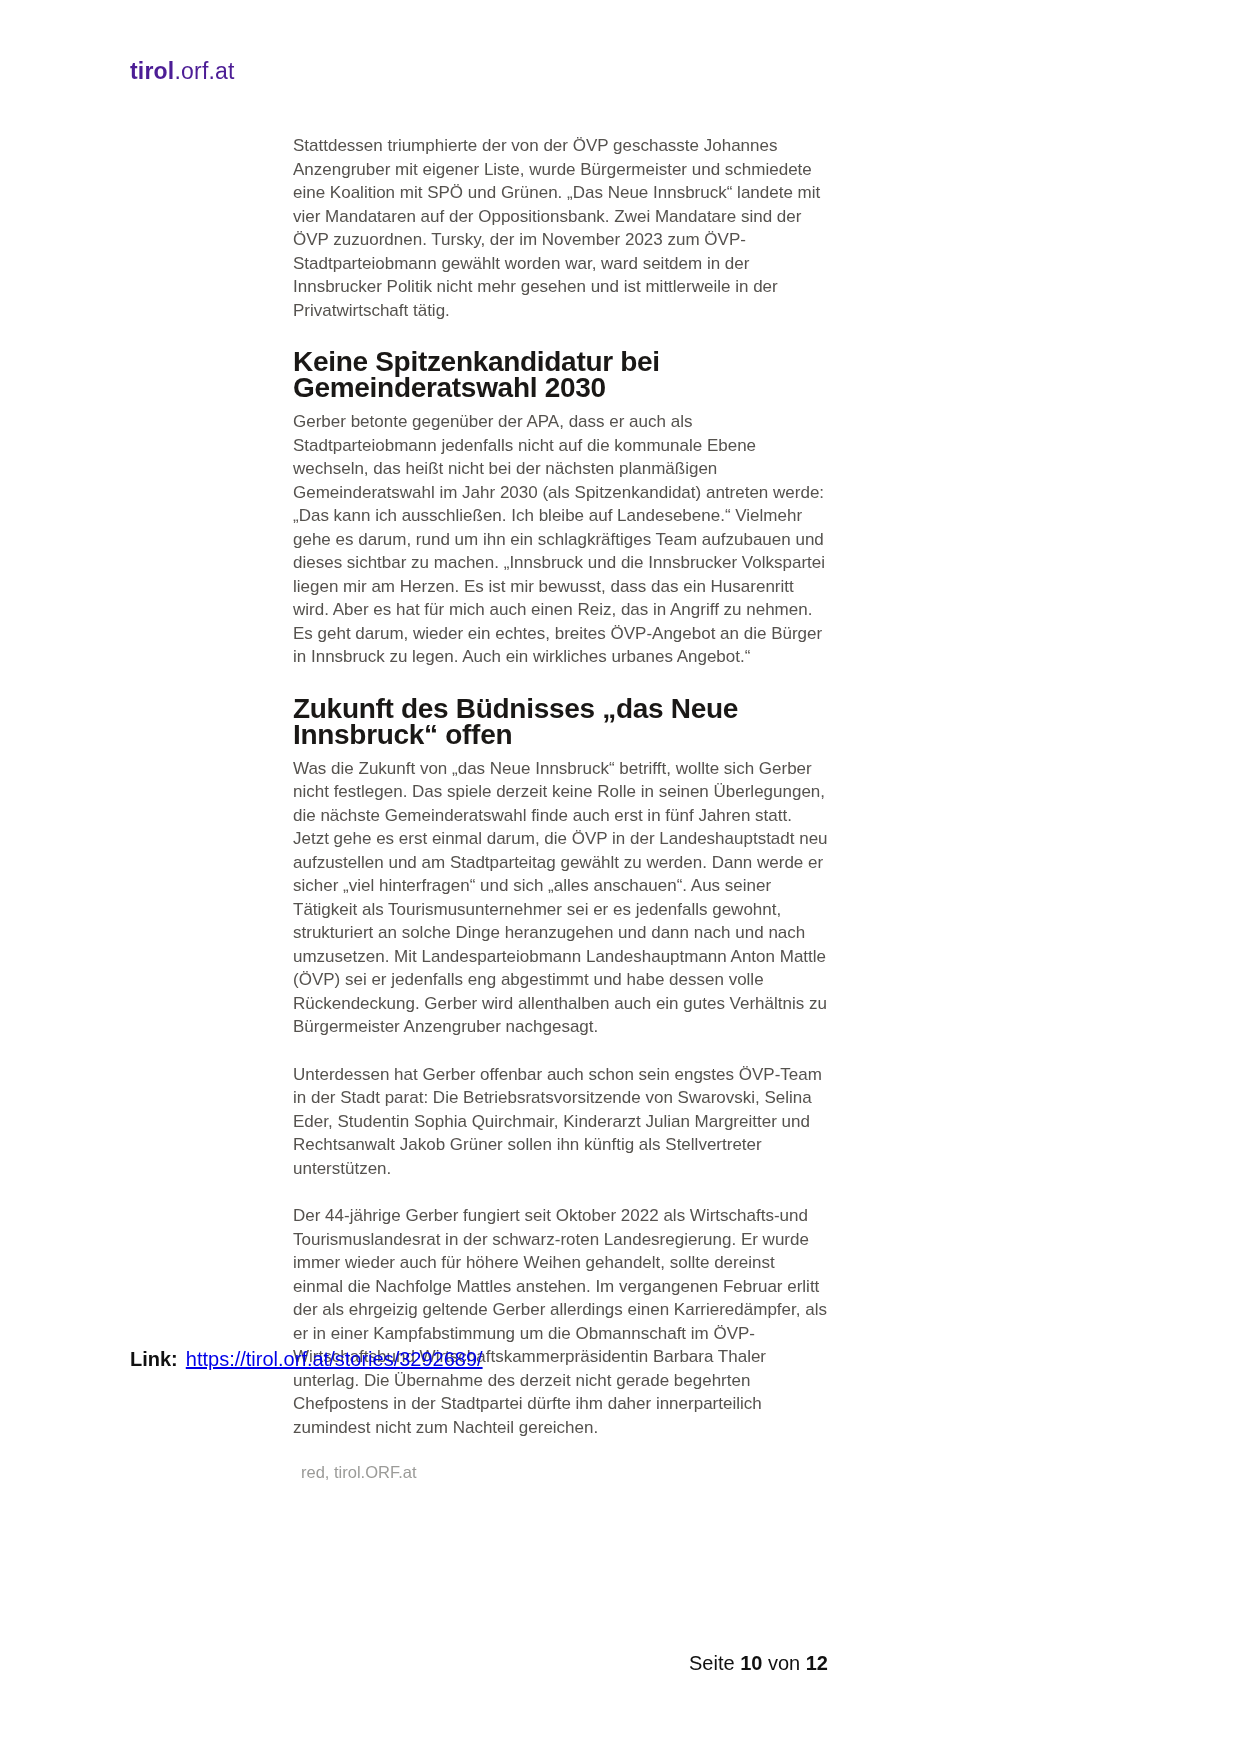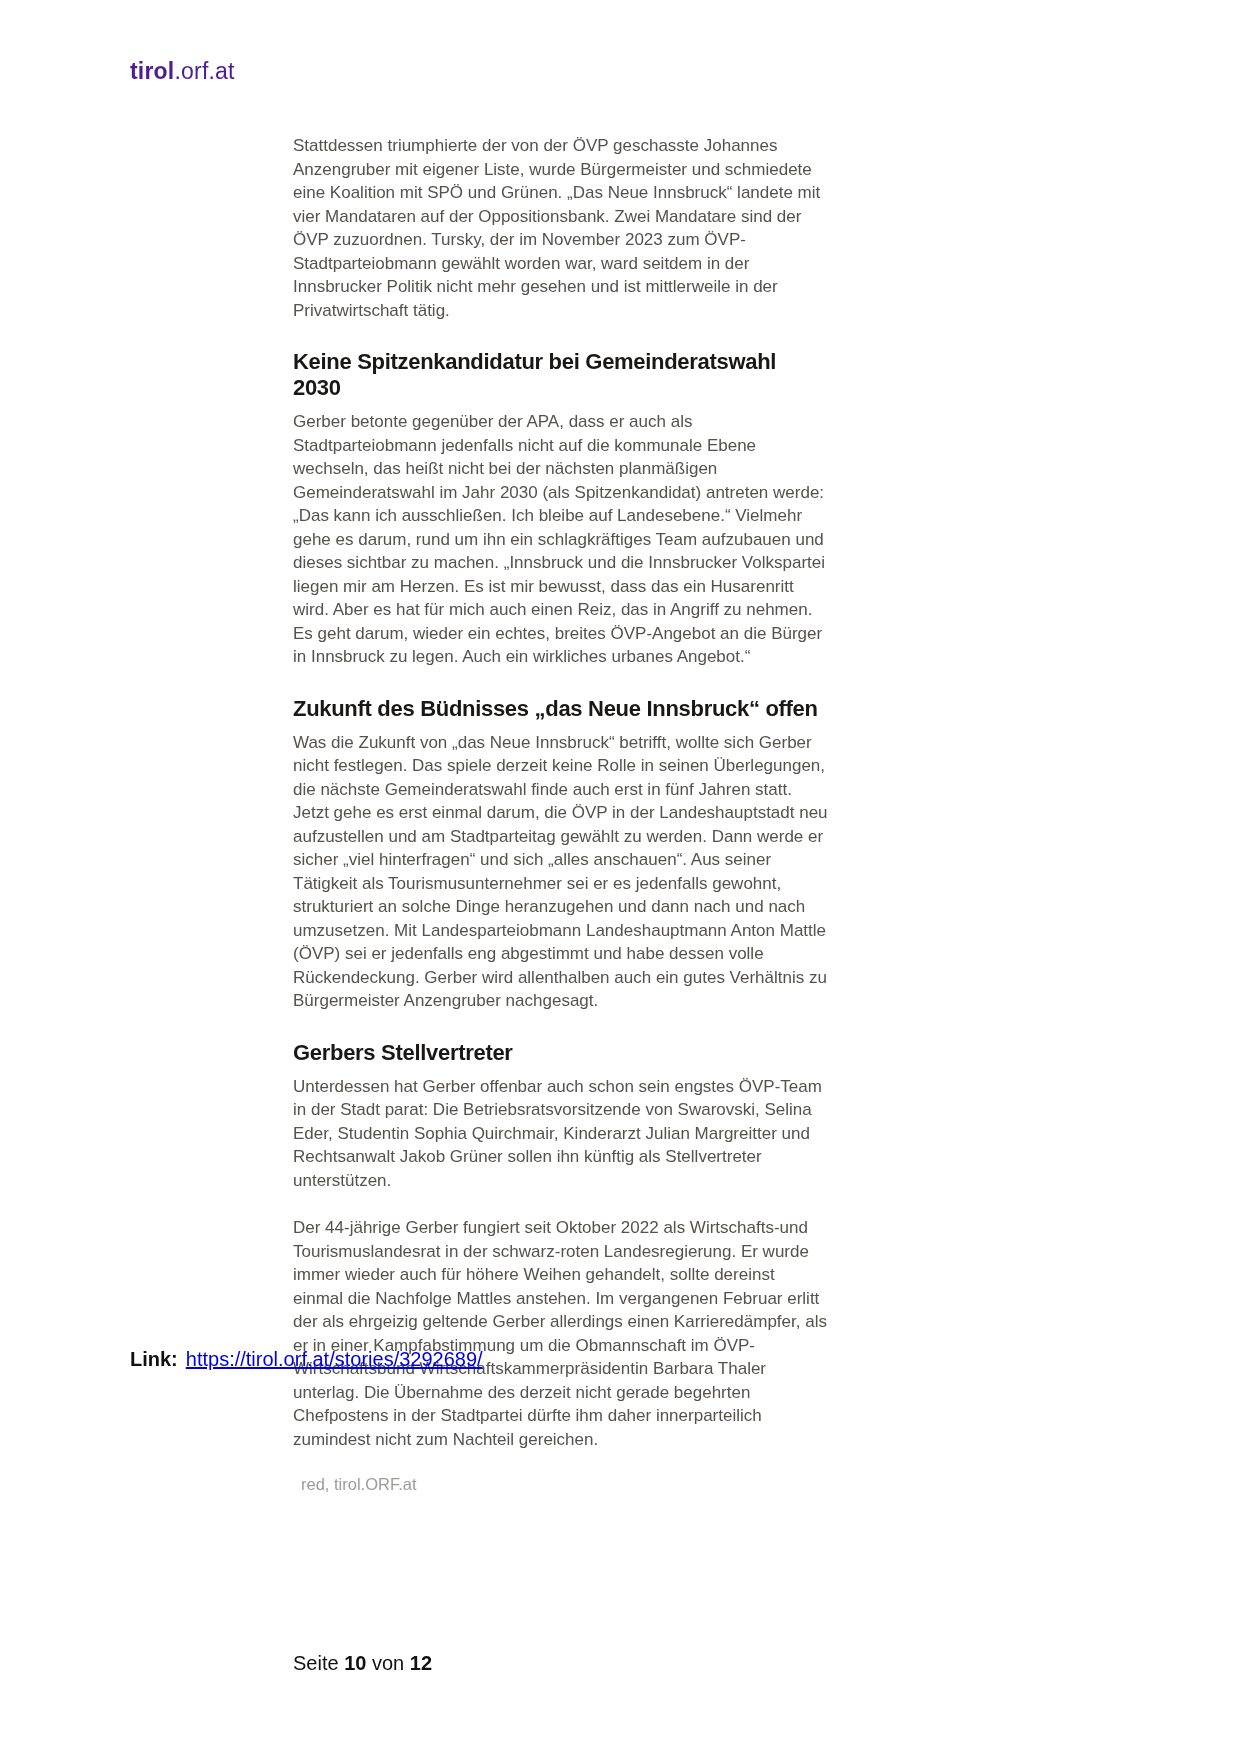--- a/index.html
+++ b/index.html
@@ -32,21 +32,21 @@
     width: 535px;
   }
   .body-paragraph {
     margin: 0 0 24px 0;
     font-size: 17px;
     line-height: 23.5px;
     color: var(--body_text, #55524e);
   }
   .section-heading {
     margin: 27px 0 9px 0;
-    font-size: 22px;
+    font-size: 28px;
     line-height: 26px;
     font-weight: bold;
     letter-spacing: -0.3px;
     color: var(--heading, #1a1816);
     font-family: "Liberation Sans", sans-serif;
   }
   .credit {
     margin: 6px 0 0 8px;
     font-size: 16.5px;
     color: var(--credit, #9b9b98);
@@ -67,21 +67,21 @@
   .link-url {
     color: var(--link, #0000e8);
     text-decoration: underline;
     cursor: pointer;
   }
   .footer {
     position: absolute;
     left: 293px;
     top: 1652px;
     width: 535px;
-    text-align: left;
+    text-align: right;
     font-size: 20px;
     color: #111111;
   }
   .footer .num { font-weight: bold; }
 </style>
 </head>
 <body>
 
 <div class="page">
 
@@ -89,21 +89,20 @@
     <span class="logo-bold">tirol</span><span>.orf.at</span>
   </div>
 
   <div class="article" id="article">
 
   <p class="body-paragraph">Stattdessen triumphierte der von der ÖVP geschasste Johannes Anzengruber mit eigener Liste, wurde Bürgermeister und schmiedete eine Koalition mit SPÖ und Grünen. „Das Neue Innsbruck“ landete mit vier Mandataren auf der Oppositionsbank. Zwei Mandatare sind der ÖVP zuzuordnen. Tursky, der im November 2023 zum ÖVP-Stadtparteiobmann gewählt worden war, ward seitdem in der Innsbrucker Politik nicht mehr gesehen und ist mittlerweile in der Privatwirtschaft tätig.</p>
       <h2 class="section-heading">Keine Spitzenkandidatur bei Gemeinderatswahl 2030</h2>
       <p class="body-paragraph">Gerber betonte gegenüber der APA, dass er auch als Stadtparteiobmann jedenfalls nicht auf die kommunale Ebene wechseln, das heißt nicht bei der nächsten planmäßigen Gemeinderatswahl im Jahr 2030 (als Spitzenkandidat) antreten werde: „Das kann ich ausschließen. Ich bleibe auf Landesebene.“ Vielmehr gehe es darum, rund um ihn ein schlagkräftiges Team aufzubauen und dieses sichtbar zu machen. „Innsbruck und die Innsbrucker Volkspartei liegen mir am Herzen. Es ist mir bewusst, dass das ein Husarenritt wird. Aber es hat für mich auch einen Reiz, das in Angriff zu nehmen. Es geht darum, wieder ein echtes, breites ÖVP-Angebot an die Bürger in Innsbruck zu legen. Auch ein wirkliches urbanes Angebot.“</p>
       <h2 class="section-heading">Zukunft des Büdnisses „das Neue Innsbruck“ offen</h2>
       <p class="body-paragraph">Was die Zukunft von „das Neue Innsbruck“ betrifft, wollte sich Gerber nicht festlegen. Das spiele derzeit keine Rolle in seinen Überlegungen, die nächste Gemeinderatswahl finde auch erst in fünf Jahren statt. Jetzt gehe es erst einmal darum, die ÖVP in der Landeshauptstadt neu aufzustellen und am Stadtparteitag gewählt zu werden. Dann werde er sicher „viel hinterfragen“ und sich „alles anschauen“. Aus seiner Tätigkeit als Tourismusunternehmer sei er es jedenfalls gewohnt, strukturiert an solche Dinge heranzugehen und dann nach und nach umzusetzen. Mit Landesparteiobmann Landeshauptmann Anton Mattle (ÖVP) sei er jedenfalls eng abgestimmt und habe dessen volle Rückendeckung. Gerber wird allenthalben auch ein gutes Verhältnis zu Bürgermeister Anzengruber nachgesagt.</p>
-      <h2 class="section-heading">Gerbers Stellvertreter</h2>
       <p class="body-paragraph">Unterdessen hat Gerber offenbar auch schon sein engstes ÖVP-Team in der Stadt parat: Die Betriebsratsvorsitzende von Swarovski, Selina Eder, Studentin Sophia Quirchmair, Kinderarzt Julian Margreitter und Rechtsanwalt Jakob Grüner sollen ihn künftig als Stellvertreter unterstützen.</p>
       <p class="body-paragraph">Der 44-jährige Gerber fungiert seit Oktober 2022 als Wirtschafts-und Tourismuslandesrat in der schwarz-roten Landesregierung. Er wurde immer wieder auch für höhere Weihen gehandelt, sollte dereinst einmal die Nachfolge Mattles anstehen. Im vergangenen Februar erlitt der als ehrgeizig geltende Gerber allerdings einen Karrieredämpfer, als er in einer Kampfabstimmung um die Obmannschaft im ÖVP-Wirtschaftsbund Wirtschaftskammerpräsidentin Barbara Thaler unterlag. Die Übernahme des derzeit nicht gerade begehrten Chefpostens in der Stadtpartei dürfte ihm daher innerparteilich zumindest nicht zum Nachteil gereichen.</p>
       <div class="credit">red, tirol.ORF.at</div>
     </div>
 
   <div class="link-line">
     <span class="link-label">Link:</span><a class="link-url" href="#">https://tirol.orf.at/stories/3292689/</a>
   </div>
 
   <div class="footer">

